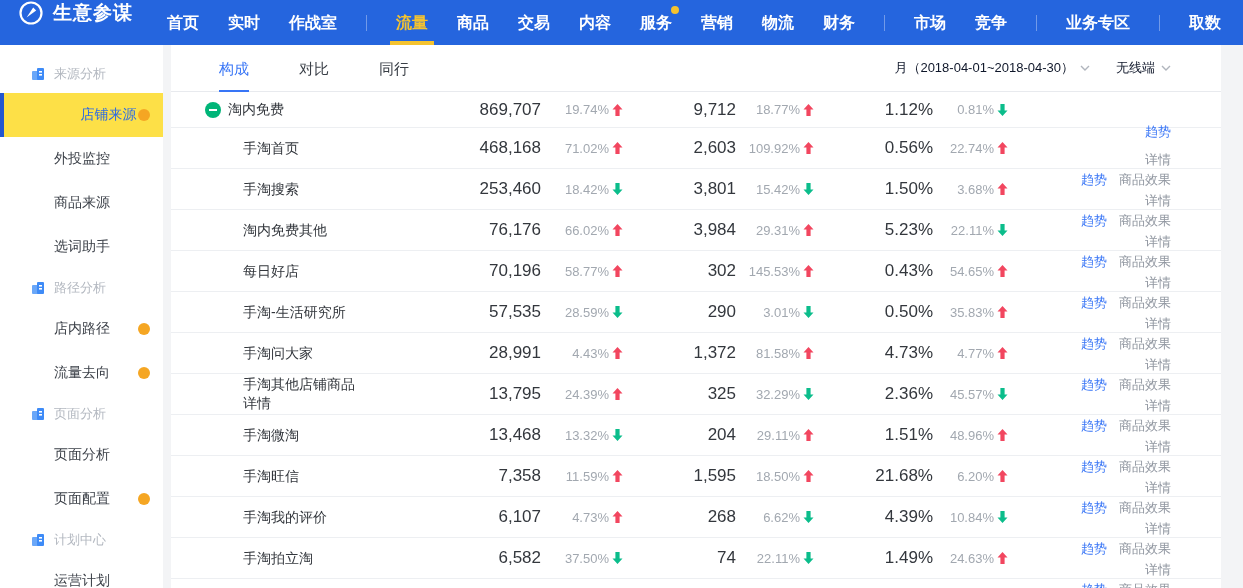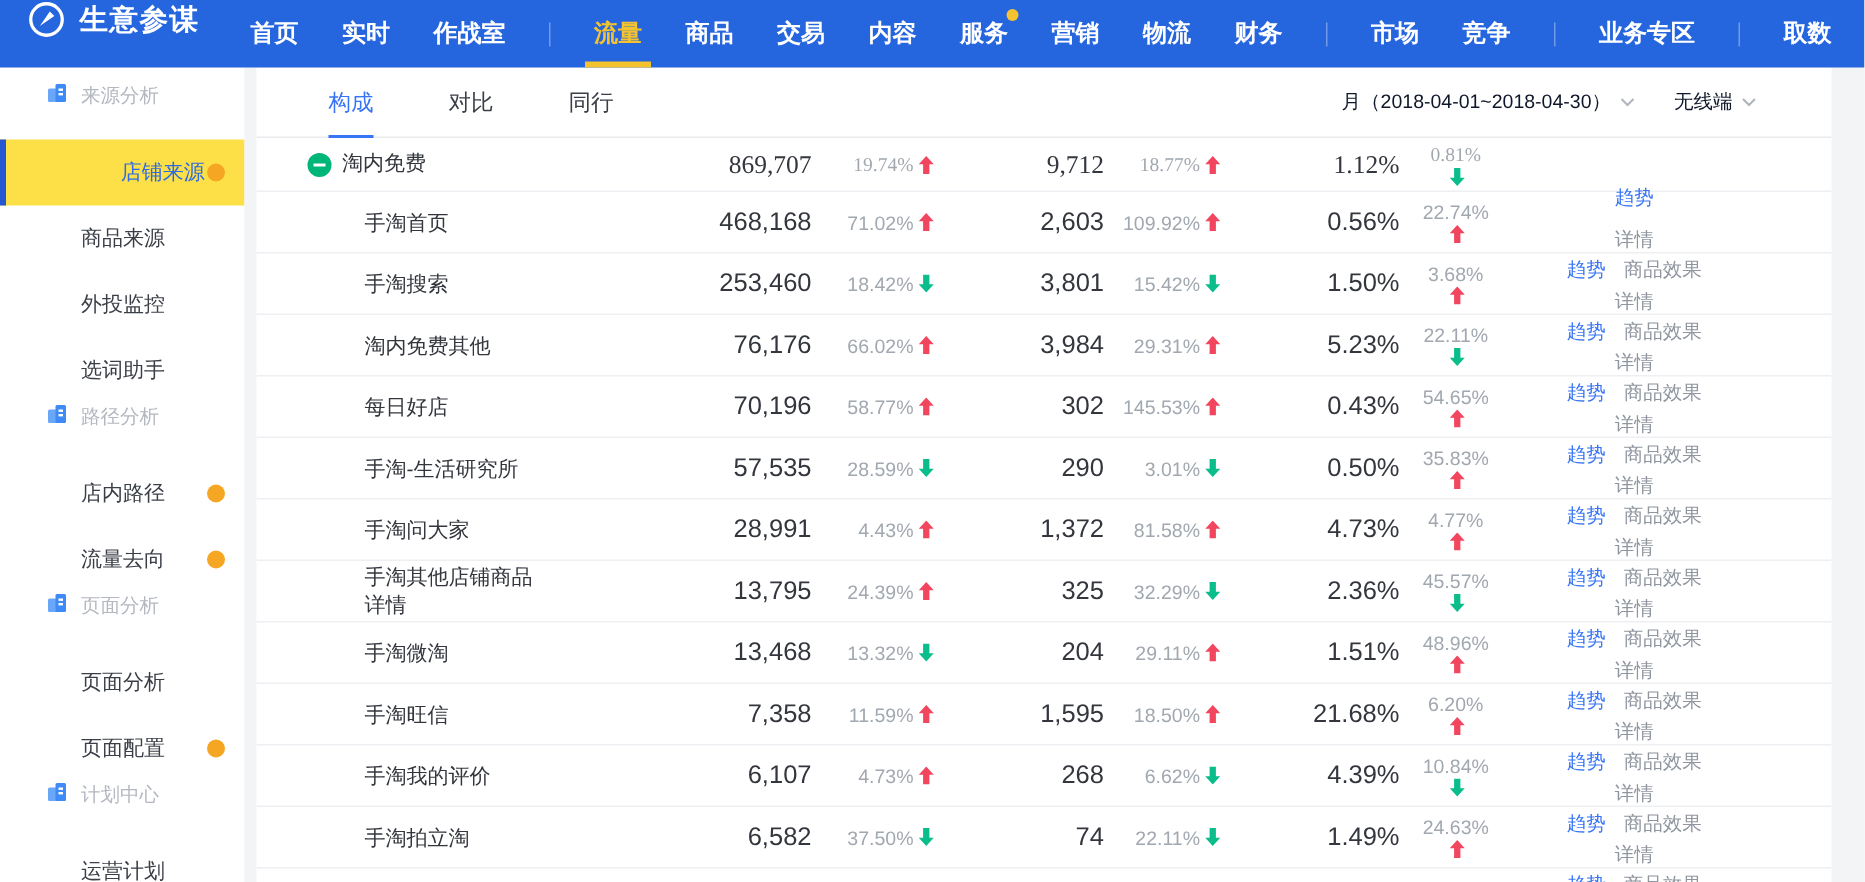--- a/index.html
+++ b/index.html
@@ -21,50 +21,50 @@
   .nav-item{position:relative;color:#fff;font-size:16px;font-weight:bold;cursor:pointer;white-space:nowrap;height:45px;line-height:45px;}
   .nav-item.active{color:var(--gold);}
   .nav-item.active .nav-underline{position:absolute;left:-6px;right:-6px;bottom:0;height:4px;background:var(--gold);}
   .nav-div{width:1px;height:16px;background:rgba(255,255,255,.35);}
   .nav-badge{position:absolute;top:6px;right:-7px;width:8px;height:8px;border-radius:50%;background:var(--gold);}
   
   .app{display:flex;height:543px;}
   .gutter{width:14px;background:#eef0f3;}
   
   .sidebar{width:163px;background:#fff;overflow:hidden;padding-top:10px;flex:0 0 auto;}
-  .side-group-h{height:38px;display:flex;align-items:flex-start;gap:9px;padding-left:31px;color:#b3b8c0;font-size:13px;}
+  .side-group-h{height:38px;display:flex;align-items:center;gap:9px;padding-left:31px;color:#b3b8c0;font-size:13px;}
   .side-item{height:44px;display:flex;align-items:center;padding-left:50px;font-size:14px;color:#3a3f47;position:relative;cursor:pointer;border-left:4px solid transparent;}
   .side-item.active{background:#fde047;color:#2d6be4;border-left-color:#2457d0;justify-content:center;}
   .side-dot{position:absolute;right:13px;top:50%;margin-top:-6px;width:12px;height:12px;border-radius:50%;background:var(--orange);}
   
   .content{flex:1;display:flex;background:#f3f4f6;gap:48px;}
   .card{margin-left:8px;flex:1;background:#fff;overflow:hidden;display:flex;flex-direction:column;}
   .scrollstrip{width:8px;background:#eceef1;flex:0 0 auto;}
   .scrollthumb{width:8px;height:120px;background:#d9dce1;border-radius:4px;}
   
   .tabbar{height:47px;border-bottom:1px solid #e8eaee;display:flex;align-items:center;padding:0 50px 0 48px;flex:0 0 auto;}
   .tabs{display:flex;gap:50px;flex:1;}
   .tab{position:relative;font-size:15px;color:#3a3f47;cursor:pointer;height:47px;line-height:47px;}
   .tab.active{color:var(--accent);}
   .tab.active .tab-underline{position:absolute;left:0;right:0;bottom:0;height:2px;background:var(--accent);}
   .filters{display:flex;align-items:center;gap:26px;color:#0f172a;font-size:13px;margin-left:20px;}
   .filter{display:flex;align-items:center;gap:6px;cursor:pointer;white-space:nowrap;}
   
   .tbody{flex:1;}
   .row{display:flex;align-items:center;border-bottom:1px solid #edeff2;height:41px;padding-right:50px;}
-  .row.parent{height:36px;font-family:Liberation Serif, serif;}
+  .row.parent{height:36px;}
   .c-name{width:250px;padding-left:72px;font-size:14px;color:#33373d;white-space:pre-line;line-height:19px;}
   .row.parent .c-name{padding-left:34px;display:flex;align-items:center;gap:7px;white-space:nowrap;}
   .toggle{width:16px;height:16px;border-radius:50%;background:var(--toggle-green);position:relative;flex:0 0 auto;cursor:pointer;}
   .toggle::after{content:"";position:absolute;left:4px;top:7px;width:8px;height:2px;background:#fff;}
   .c-num{width:120px;text-align:right;font-size:17px;color:#33373d;}
   .c-delta{display:flex;justify-content:flex-end;align-items:center;gap:1px;color:#a2a8b0;font-size:13px;}
-  .d1{width:82px;} .c-b{width:113px;} .d2{width:78px;} .c-r{width:119px;} .d3{width:75px;flex-direction:column;}
+  .d1{width:82px;} .c-b{width:113px;} .d2{width:78px;} .c-r{width:119px;} .d3{width:75px;}
   .arrow{flex:0 0 auto;margin-left:2px;}
-  .c-act{width:163px;display:flex;flex-direction:column;align-items:center;justify-content:center;gap:2px;font-size:13px;line-height:18px;margin-top:44px;}
+  .c-act{width:163px;display:flex;flex-direction:column;align-items:flex-end;justify-content:center;gap:2px;font-size:13px;line-height:18px;margin-top:44px;}
   .c-act.single{justify-content:center;}
   .link-blue{color:var(--accent);cursor:pointer;text-decoration:none;}
   .link-gray{color:#9096a0;cursor:pointer;text-decoration:none;}
   .act-line{display:flex;gap:12px;}
   .row.partial{border-bottom:none;align-items:flex-start;}
   .row.partial .c-act{justify-content:flex-start;padding-top:4px;}
 </style>
 </head>
 <body>
 
@@ -110,24 +110,24 @@
           <rect x="8" y="4" width="3" height="1.6" fill="#fff"></rect>
           <rect x="8" y="7" width="3" height="1.6" fill="#fff"></rect>
         </svg>
         <span>来源分析</span>
       </div>
       <div class="side-item active">
         <span>店铺来源</span>
         <span class="side-dot"></span>
       </div>
       <div class="side-item">
+        <span>外投监控</span>
+      </div>
+      <div class="side-item">
         <span>商品来源</span>
-      </div>
-      <div class="side-item">
-        <span>外投监控</span>
       </div>
       <div class="side-item">
         <span>选词助手</span>
       </div>
       <div class="side-group-h">
         <svg width="14" height="14" viewBox="0 0 14 14">
           <rect x="1" y="4" width="7" height="9" rx="1" fill="#6aa7f8"></rect>
           <rect x="6" y="1" width="7" height="12" rx="1" fill="#3e8bf7"></rect>
           <rect x="8" y="4" width="3" height="1.6" fill="#fff"></rect>
           <rect x="8" y="7" width="3" height="1.6" fill="#fff"></rect>

